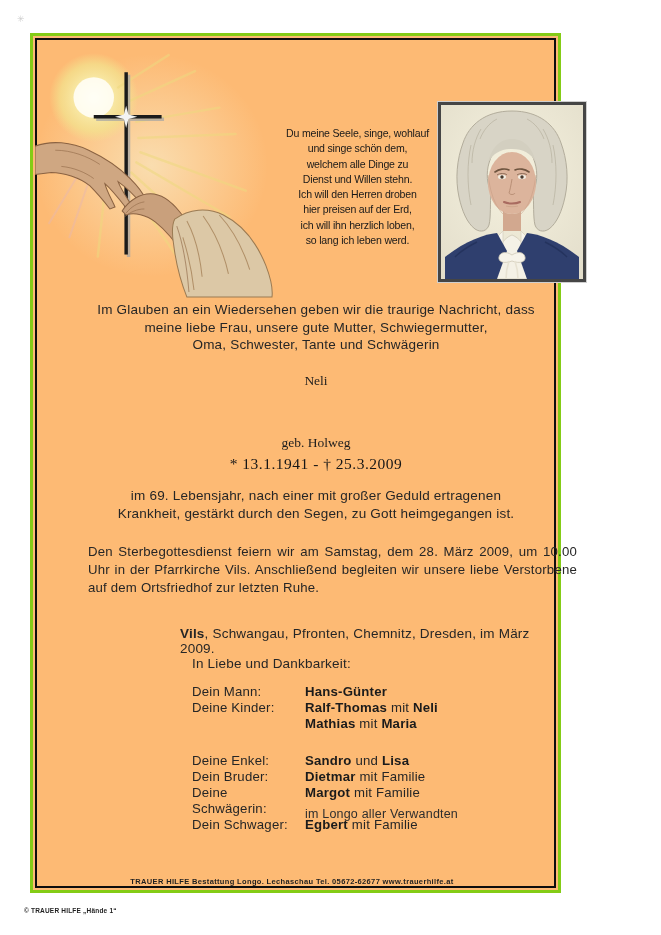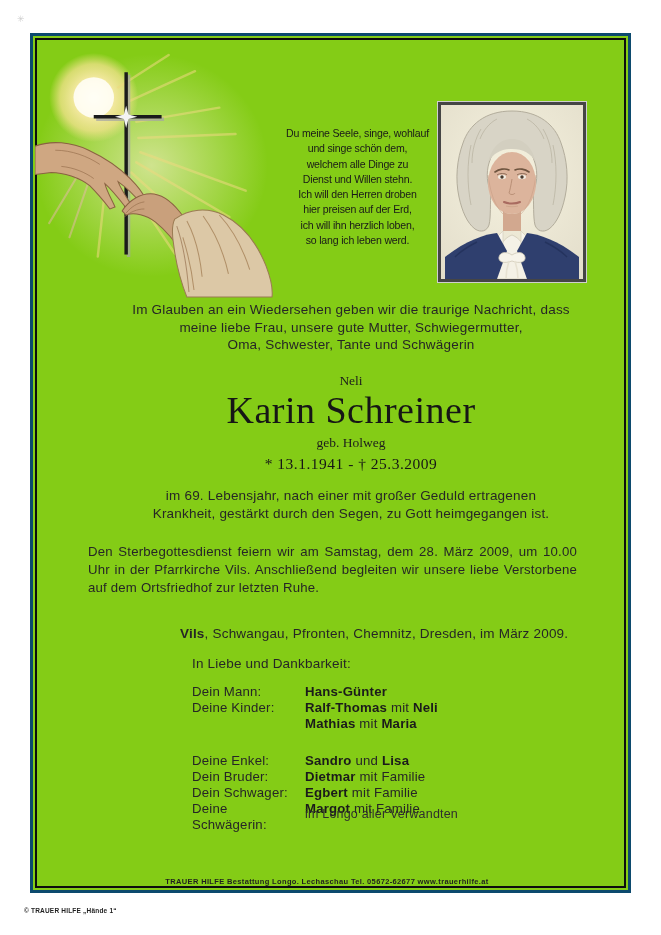--- a/index.html
+++ b/index.html
@@ -1,20 +1,20 @@
 <!DOCTYPE html>
 <html><head>
 <meta charset="utf-8">
 <style>
   html,body{margin:0;padding:0;background:#ffffff;}
   body{width:661px;height:935px;position:relative;font-family:"Liberation Sans",sans-serif;color:#222;overflow:hidden;}
 
   .reg-mark{position:absolute;left:17px;top:14px;font-size:9px;color:#b9b9b9;opacity:.7;}
 
-  .card{position:absolute;left:30px;top:33px;width:601px;height:860px;border:3px solid #0c4a6e;box-sizing:border-box;background:#84cc16;}
+  .card{position:absolute;left:30px;top:33px;width:531px;height:860px;border:3px solid #84cc16;box-sizing:border-box;background:#fdba74;}
   .card-frame{position:absolute;left:2px;top:2px;right:2px;bottom:2px;border:2px solid #0d0d0d;pointer-events:none;}
 
   .artwork{position:absolute;left:2px;top:12px;width:238px;height:250px;}
   .portrait{position:absolute;left:405px;top:66px;width:148px;height:180px;border:3px solid #454545;box-sizing:border-box;background:#f1ecd9;box-shadow:0 0 0 1px #cfcfcf;}
   .portrait svg{display:block;width:100%;height:100%;}
 
   .poem{position:absolute;left:222px;top:90px;width:205px;text-align:center;
         font-size:11px;line-height:15.3px;color:#191919;white-space:pre-line;
         letter-spacing:-0.2px;transform:scaleX(.96);transform-origin:center top;}
 
@@ -184,21 +184,20 @@
       <path d="M71,150 C65,146 59,147 58,152 C57,157 63,159 71,156 C79,159 85,157 84,152 C83,147 77,146 71,150 Z" fill="#f7f4ea" stroke="#cfc9b6" stroke-width=".8"></path>
       <path d="M68,156 C66,162 65,168 65,174 M74,156 C76,162 77,168 77,174" fill="none" stroke="#e7e2d2" stroke-width="1.6"></path>
     </svg>
   </div>
 
   <div class="center-text announce">Im Glauben an ein Wiedersehen geben wir die traurige Nachricht, dass
 meine liebe Frau, unsere gute Mutter, Schwiegermutter,
 Oma, Schwester, Tante und Schwägerin</div>
 
   <div class="center-text salutation">Neli</div>
-  <div class="center-text deceased-name">Karin Schreiner</div>
   <div class="center-text maiden">geb. Holweg</div>
   <div class="center-text dates">* 13.1.1941 - † 25.3.2009</div>
 
   <div class="center-text passing">im 69. Lebensjahr, nach einer mit großer Geduld ertragenen
 Krankheit, gestärkt durch den Segen, zu Gott heimgegangen ist.</div>
 
   <div class="service">Den Sterbegottesdienst feiern wir am Samstag, dem 28. März 2009, um 10.00 Uhr in der Pfarrkirche Vils. Anschließend begleiten wir unsere liebe Verstorbene auf dem Ortsfriedhof zur letzten Ruhe.</div>
 
   <div class="places"><b>Vils</b><span>, Schwangau, Pfronten, Chemnitz, Dresden, im März 2009.</span></div>
 
@@ -219,27 +218,27 @@
     </div>
     <div class="fam-row gap-before">
       <span class="fam-label">Deine Enkel:</span>
       <span class="fam-value"><b>Sandro</b><span> und </span><b>Lisa</b></span>
     </div>
     <div class="fam-row">
       <span class="fam-label">Dein Bruder:</span>
       <span class="fam-value"><b>Dietmar</b><span> mit Familie</span><b></b></span>
     </div>
     <div class="fam-row">
+      <span class="fam-label">Deine Schwägerin:</span>
+      <span class="fam-value"><b>Margot</b><span> mit Familie</span><b></b></span>
+    </div>
+    <div class="fam-row">
       <span class="fam-label">Dein Schwager:</span>
       <span class="fam-value"><b>Egbert</b><span> mit Familie</span><b></b></span>
     </div>
-    <div class="fam-row">
-      <span class="fam-label">Deine Schwägerin:</span>
-      <span class="fam-value"><b>Margot</b><span> mit Familie</span><b></b></span>
-    </div>
   </div>
 
   <div class="closing">im Longo aller Verwandten</div>
 
   <div class="footer-line">TRAUER HILFE Bestattung Longo. Lechaschau Tel. 05672-62677 www.trauerhilfe.at</div>
 </div>
 
 <div class="credit">© TRAUER HILFE „Hände 1“</div>
 
 </body></html>

